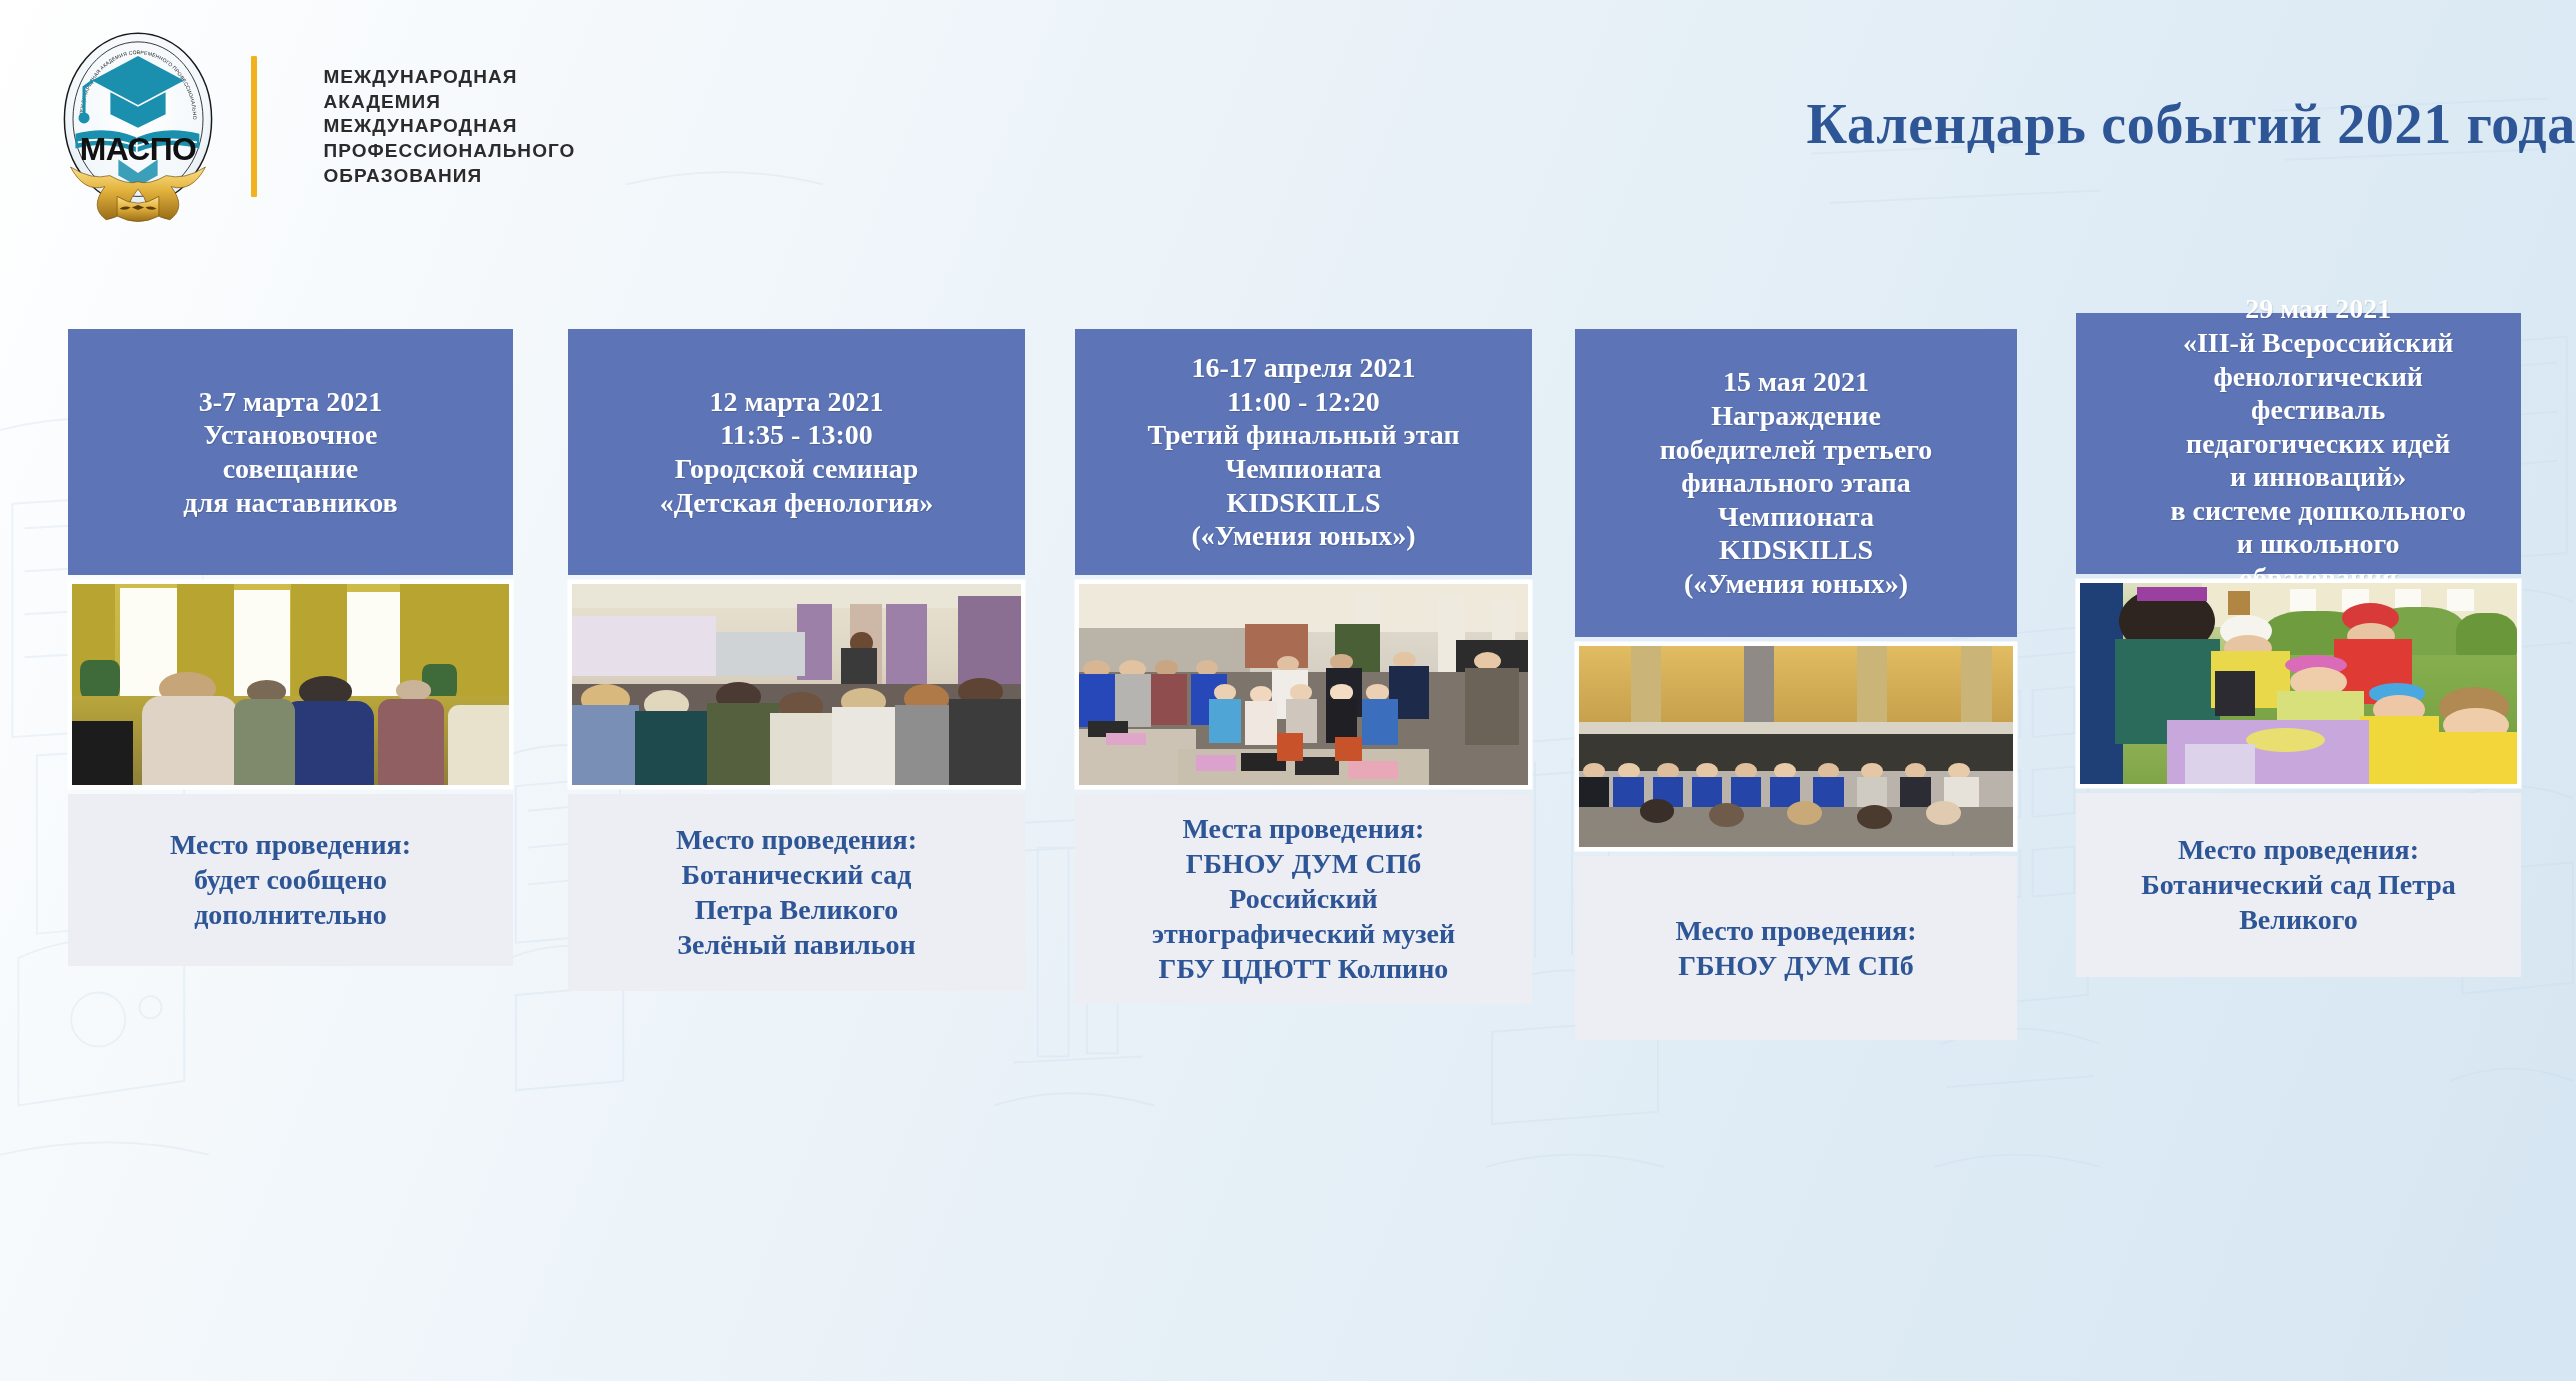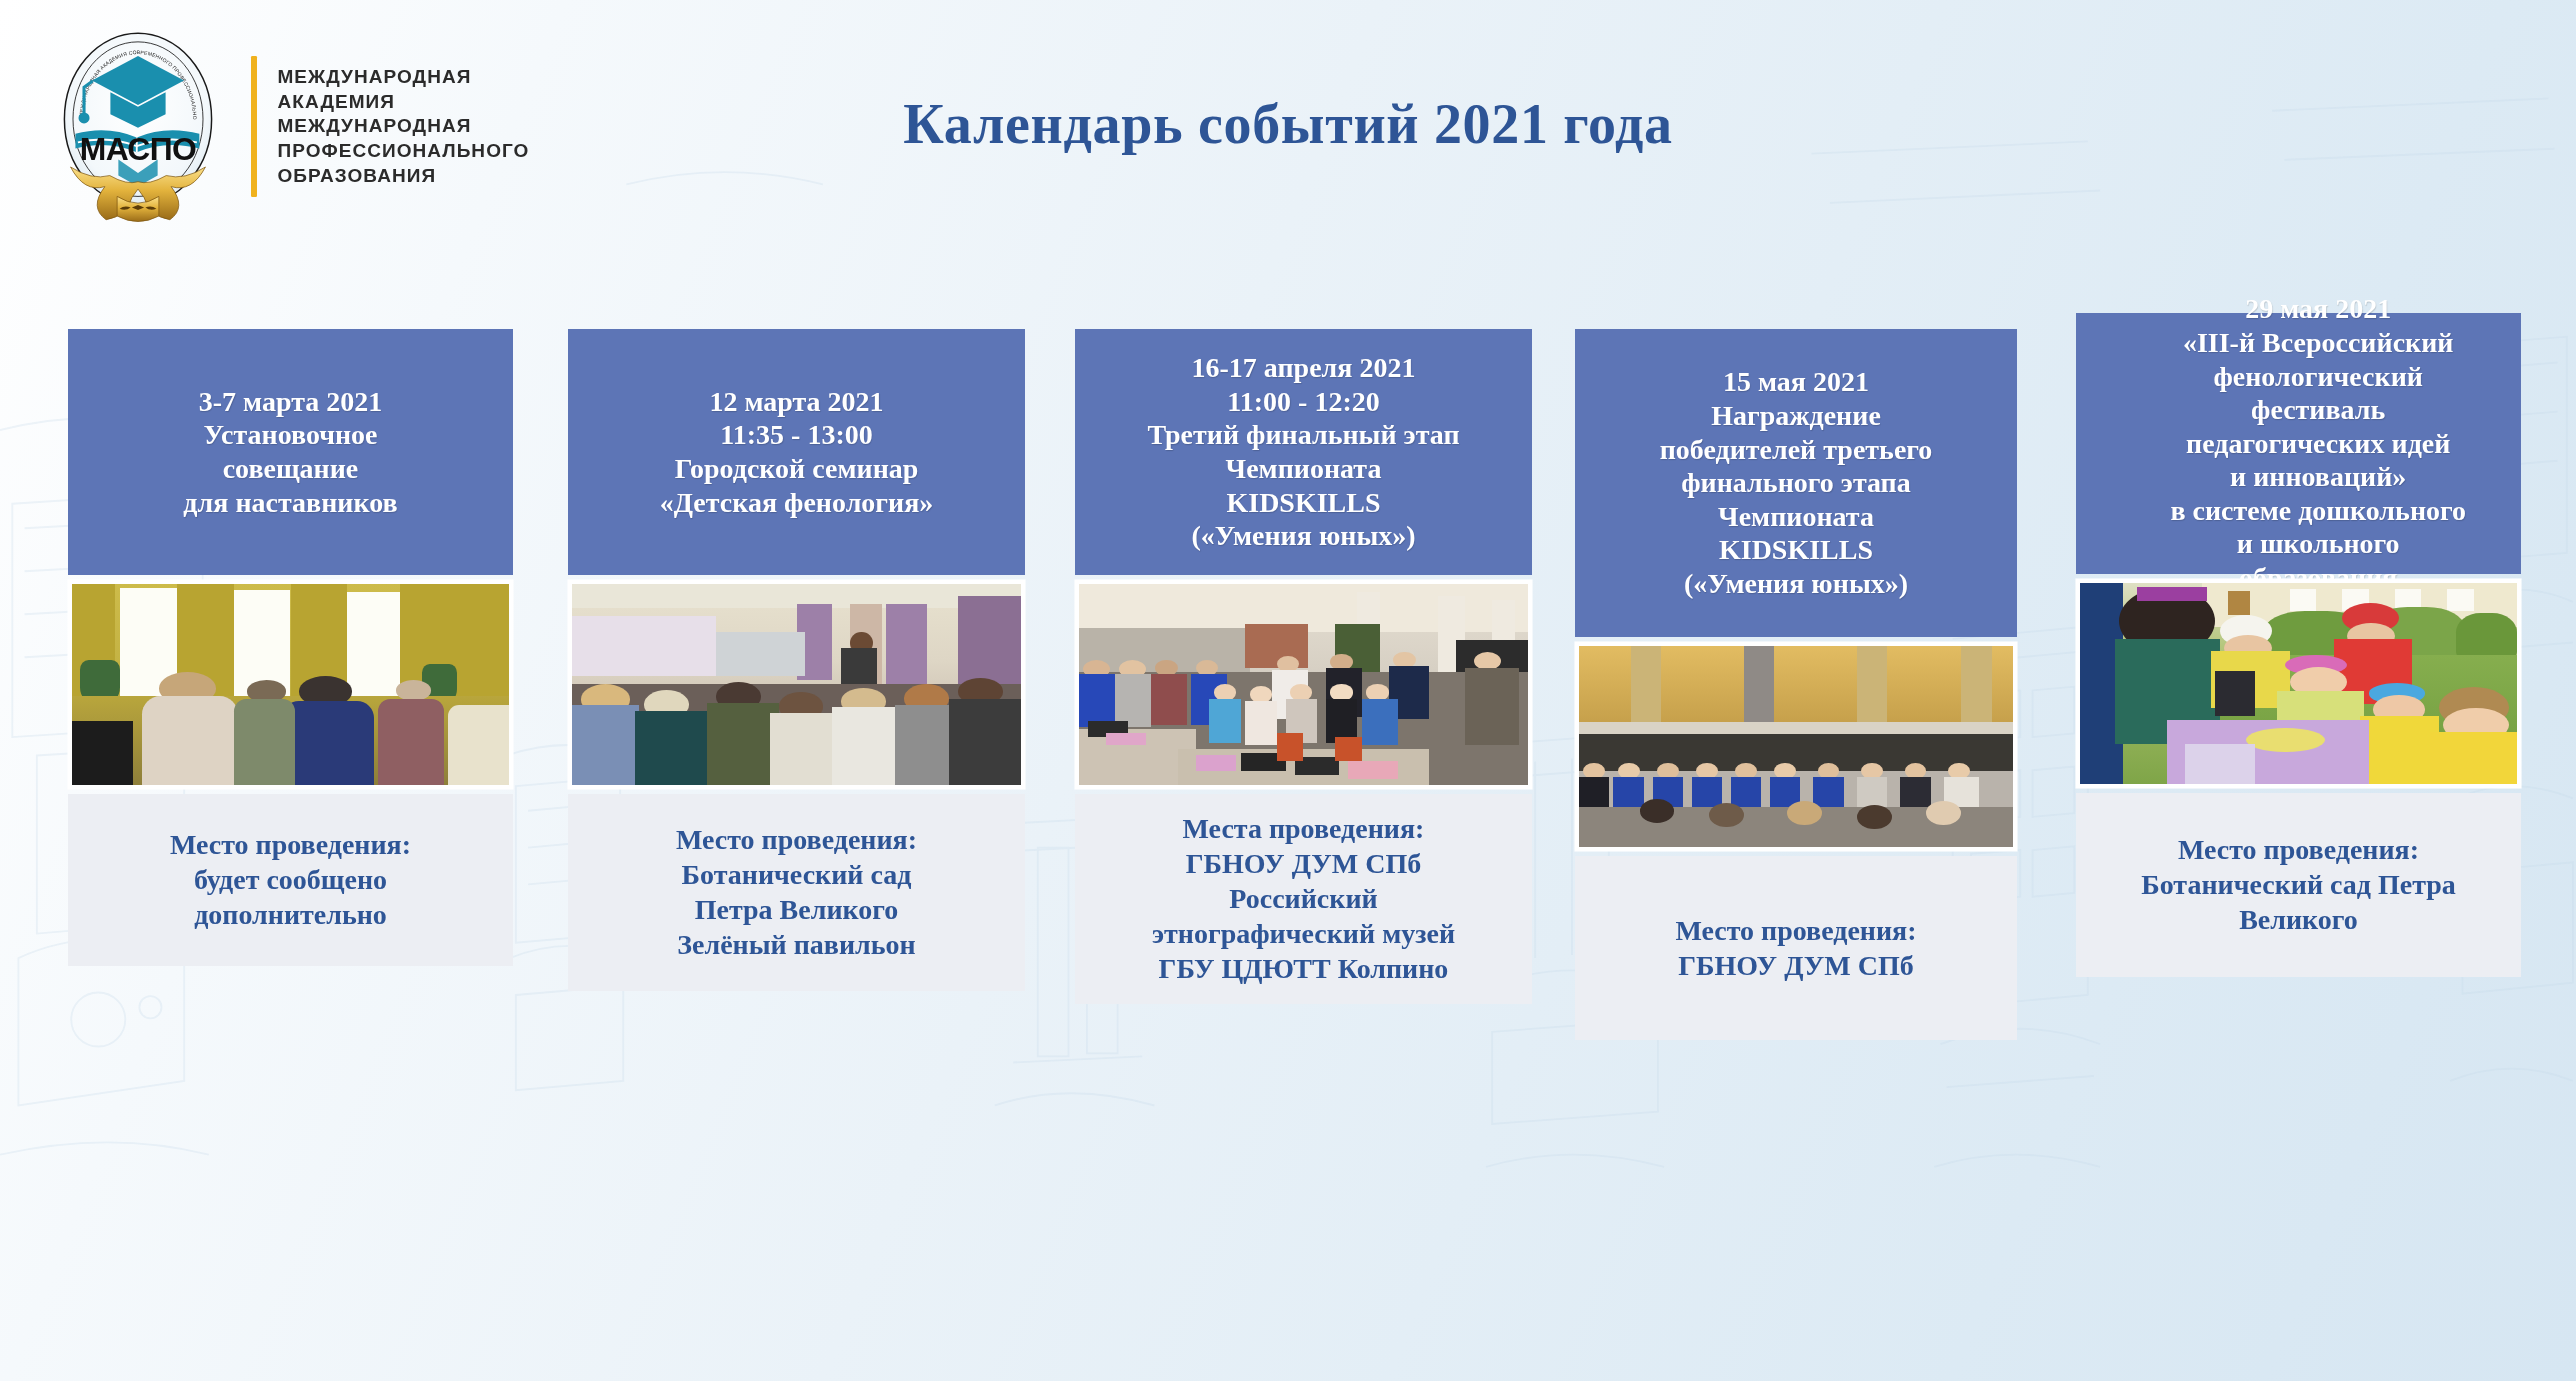--- a/index.html
+++ b/index.html
@@ -14,29 +14,29 @@
   
   .bp{position:absolute;inset:0;overflow:hidden;pointer-events:none;}
   .bp svg{position:absolute;opacity:.5;}
 
   
   .header{position:absolute;left:0;top:0;width:2576px;height:289px;}
 
   .logo-wrap{position:absolute;left:46px;top:24.6px;width:467px;height:203px;display:flex;align-items:center;gap:21px;}
   .logo-mark{width:184px;height:197px;position:relative;flex:0 0 auto;}
   .logo-divider{width:5.5px;height:141px;background:#f0b21e;border-radius:1.2px;flex:0 0 auto;}
-  .logo-lines{display:flex;flex-direction:column;justify-content:center;gap:5.5px;}
+  .logo-lines{display:flex;flex-direction:column;justify-content:center;gap:5.5px;margin-left:46px;}
   .logo-lines div{
     font-family:"Liberation Sans", sans-serif;
     font-weight:700;letter-spacing:.055em;color:#2b2b2b;font-size:19px;line-height:1.02;
     white-space:nowrap;
   }
 
   .page-title{
-    position:absolute;left:0;top:92px;width:2576px;text-align:center;
+    position:absolute;left:0;top:92px;width:2576px;text-align:right;
     font-family:"Liberation Serif", serif;font-weight:700;font-size:56px;color:#2e5596;
     letter-spacing:.012em;
   }
 
   
   .grid{position:absolute;left:0;top:0;width:2576px;height:1382px;}
 
   .card{position:absolute;display:flex;flex-direction:column;}
   .card-head{
     background:#5d75b6;color:#ffffff;box-sizing:border-box;

